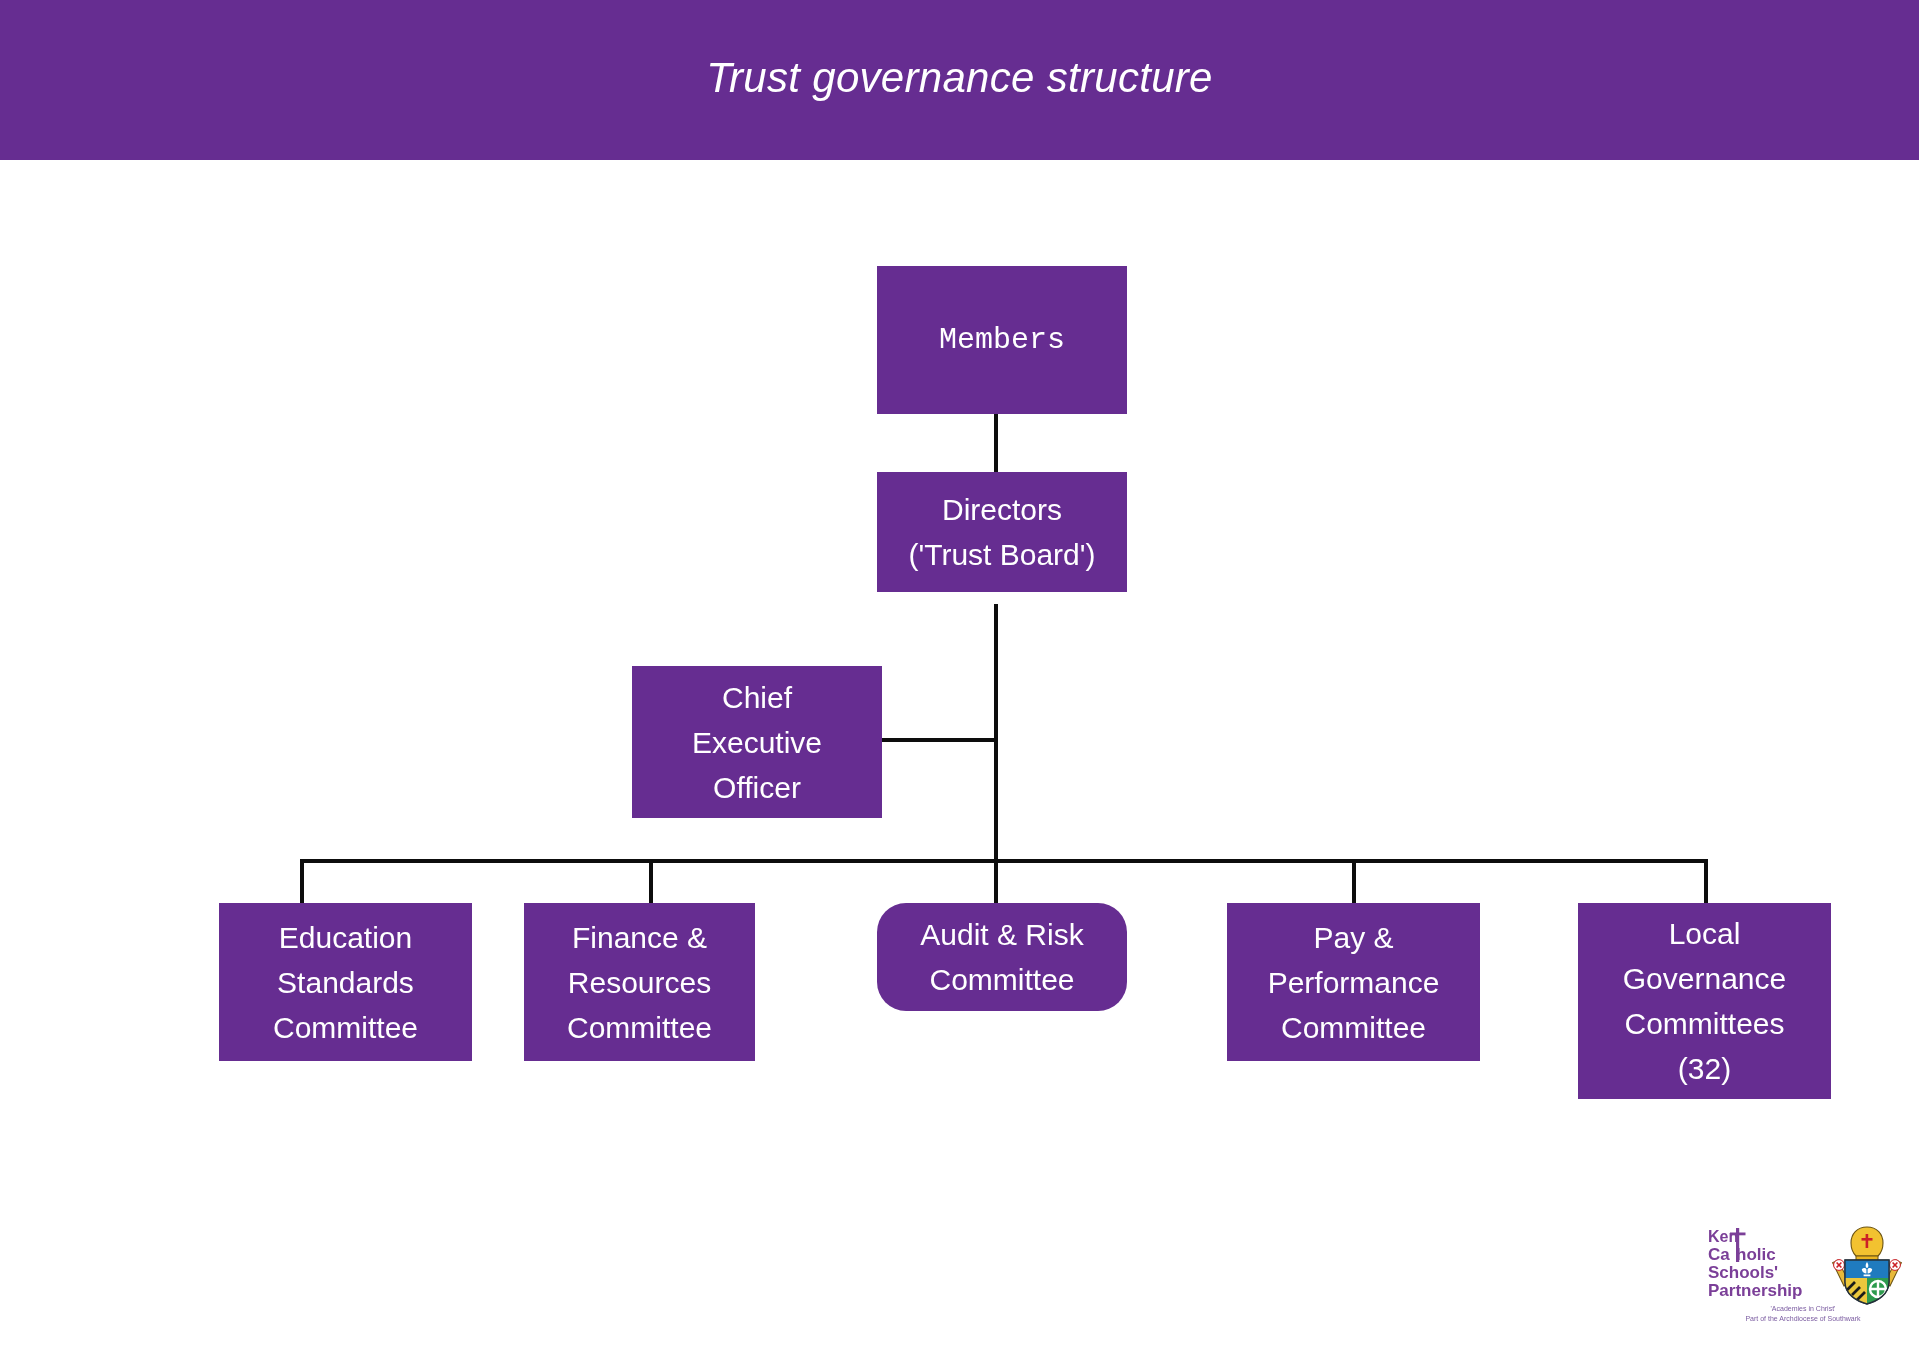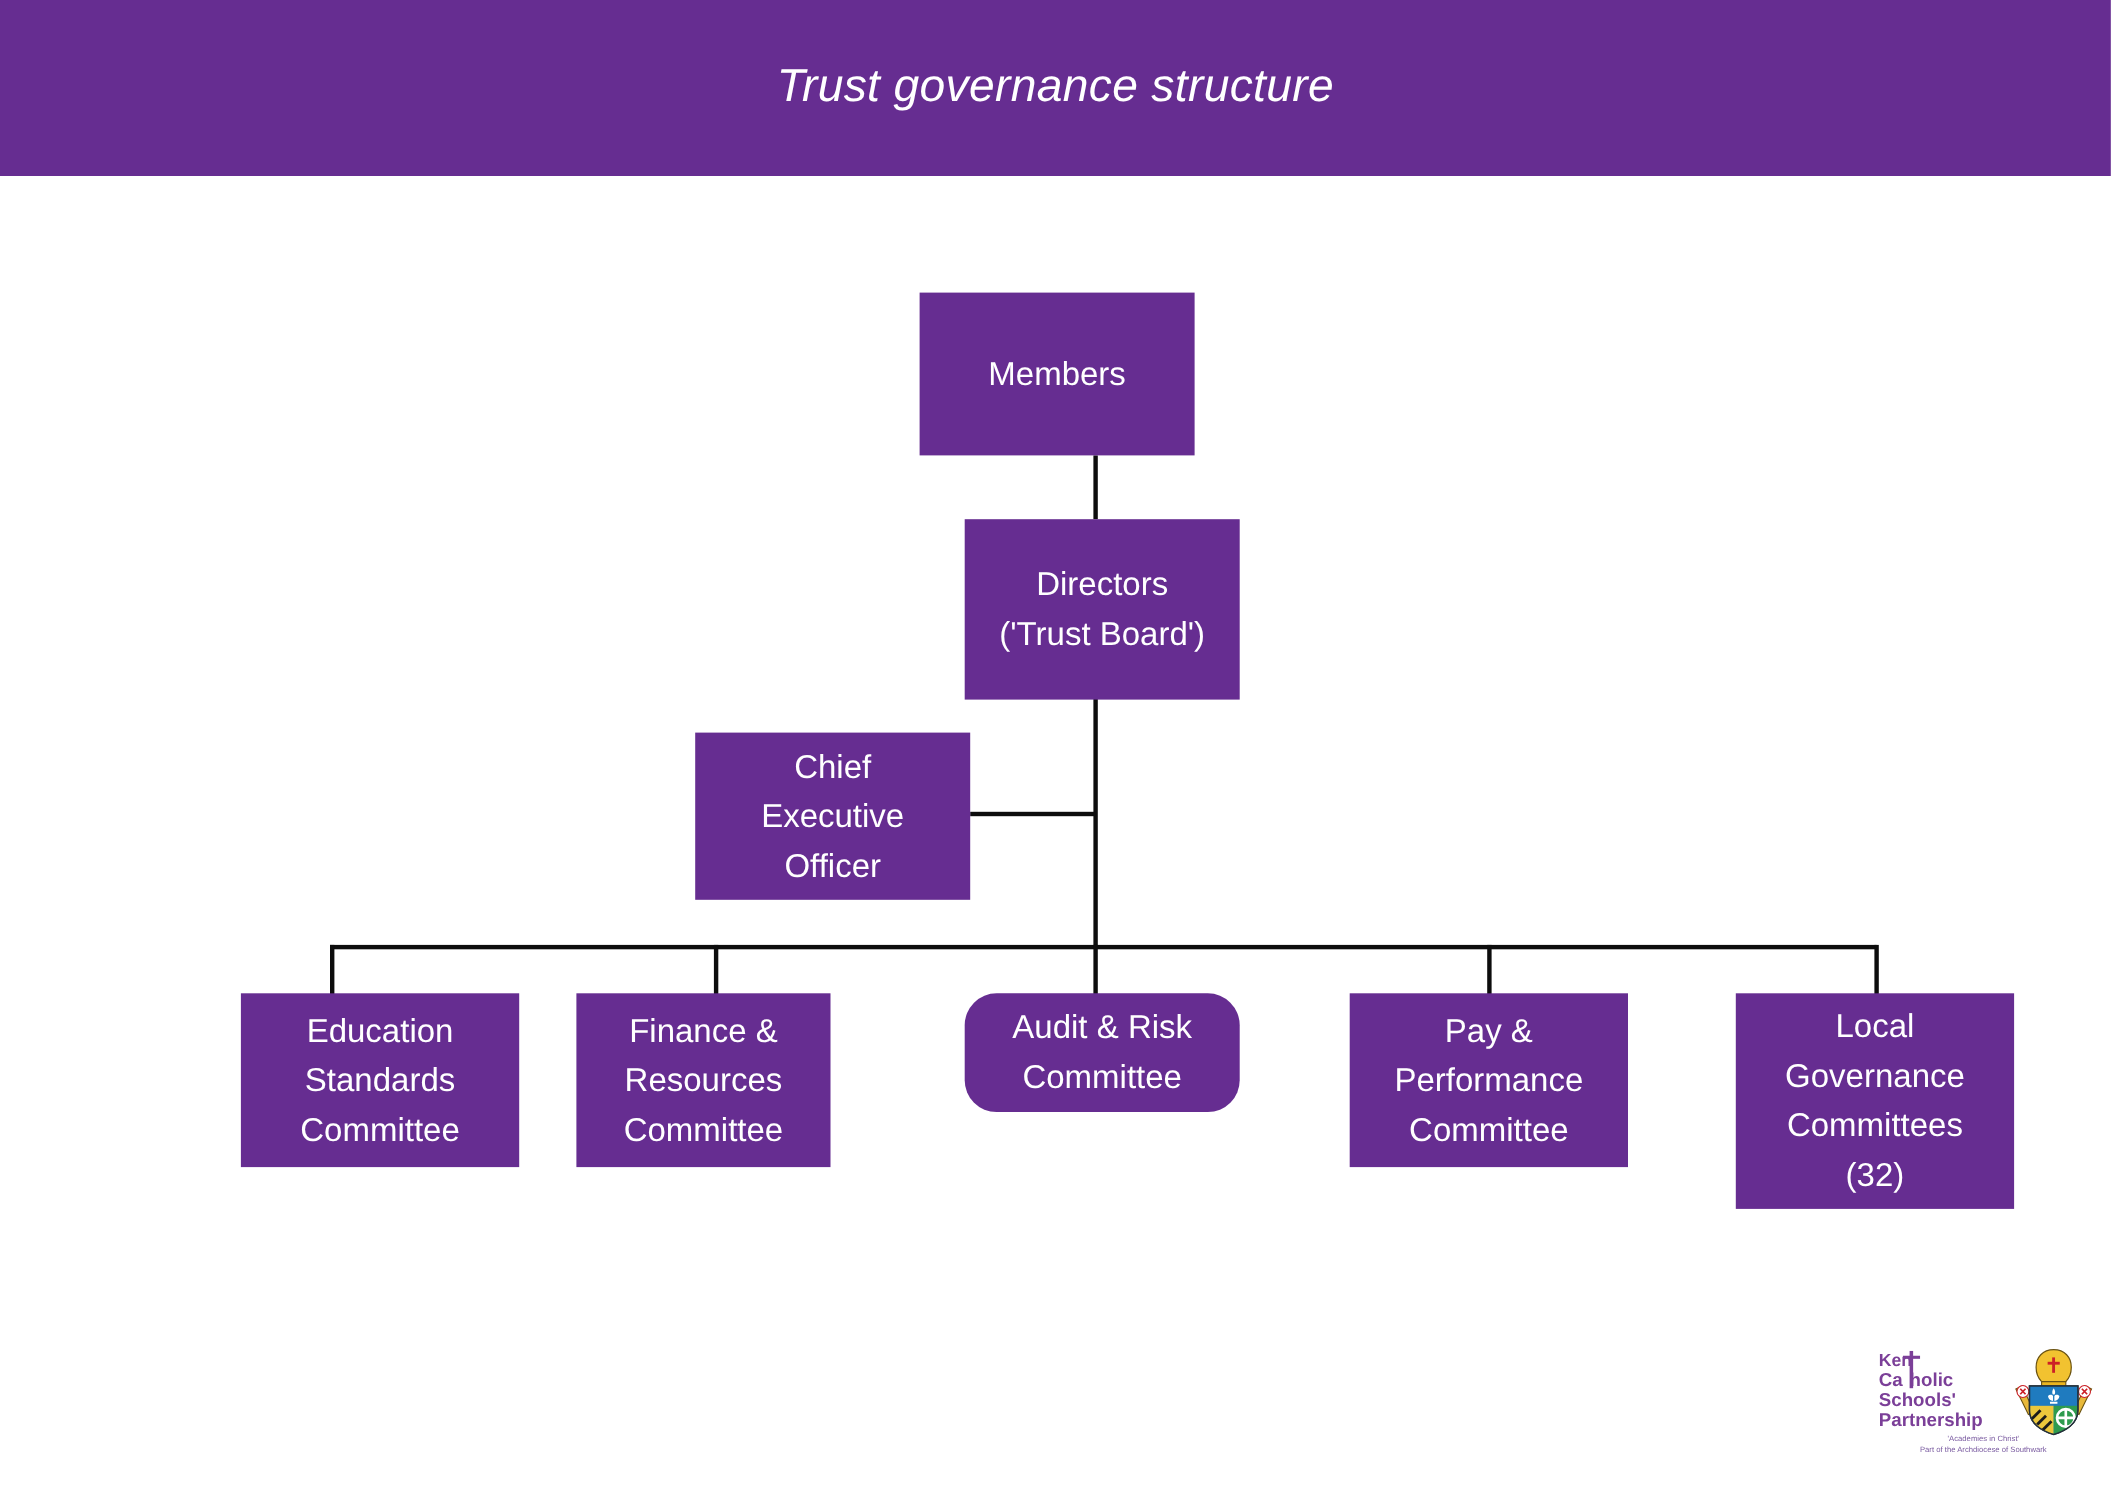--- a/index.html
+++ b/index.html
@@ -56,22 +56,22 @@
     font-size: 30px;
     line-height: 45px;
     font-weight: 400;
     padding: 4px 8px;
     white-space: pre-line;
     z-index: 3;
     font-family: "Liberation Sans", sans-serif;
   }
 
   
-  #node-members        { left: 836px;  top: 266px;  width: 250px;  height: 148px; }
-  #node-directors      { left: 877px;  top: 472px;  width: 250px;  height: 164px; }
+  #node-members        { left: 877px;  top: 266px;  width: 250px;  height: 148px; font-family: Liberation Mono, monospace; }
+  #node-directors      { left: 877px;  top: 472px;  width: 250px;  height: 120px; }
   #node-ceo            { left: 632px;  top: 666px;  width: 250px;  height: 152px; }
   #node-education      { left: 175px;  top: 903px;  width: 253px;  height: 158px; margin-left: 44px; }
   #node-finance        { left: 524px;  top: 903px;  width: 231px;  height: 158px; }
   #node-audit          { left: 877px;  top: 903px;  width: 250px;  height: 108px; border-radius: 29px; }
   #node-pay            { left: 1227px; top: 903px;  width: 253px;  height: 158px; }
   #node-local          { left: 1578px; top: 903px;  width: 253px;  height: 196px; }
 
   
   .conn {
     position: absolute;

